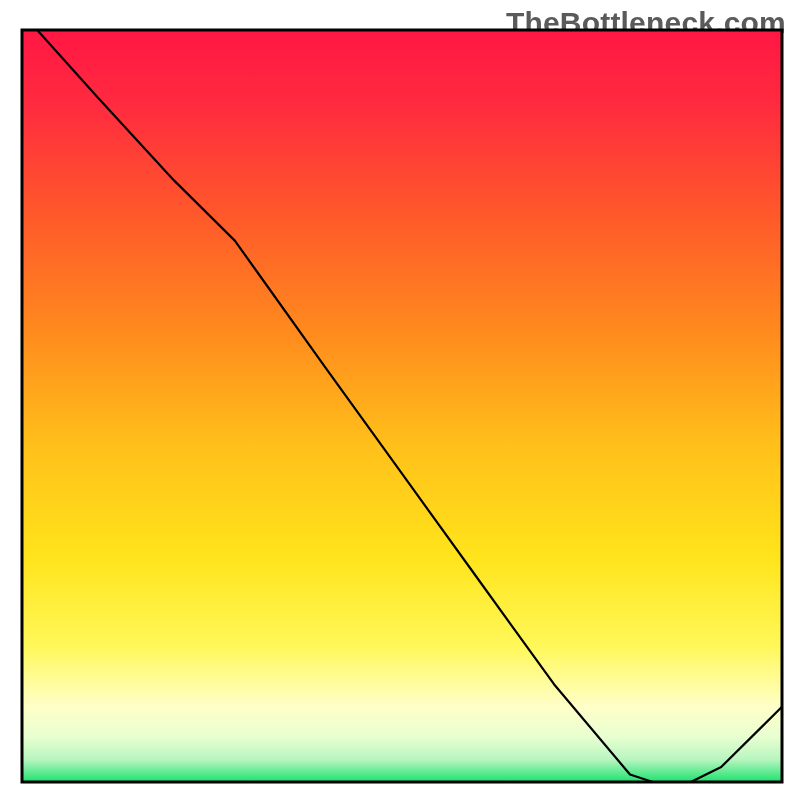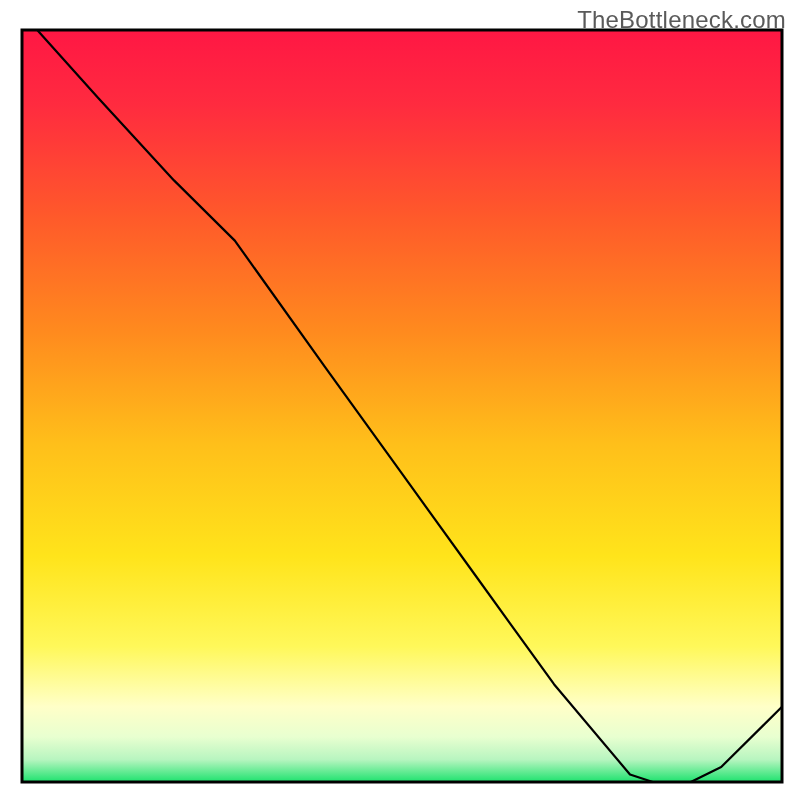--- a/index.html
+++ b/index.html
@@ -13,22 +13,22 @@
   .container {
     position: relative;
     width: 800px;
     height: 800px;
   }
   .watermark {
     position: absolute;
     top: 6px;
     right: 14px;
     color: #5a5a5a;
-    font-size: 24px;
-    font-weight: 400;
+    font-size: 30px;
+    font-weight: 700;
     letter-spacing: 0.2px;
     text-align: right;
   }
   svg.chart {
     position: absolute;
     top: 0;
     left: 0;
   }
 </style>
 </head>

